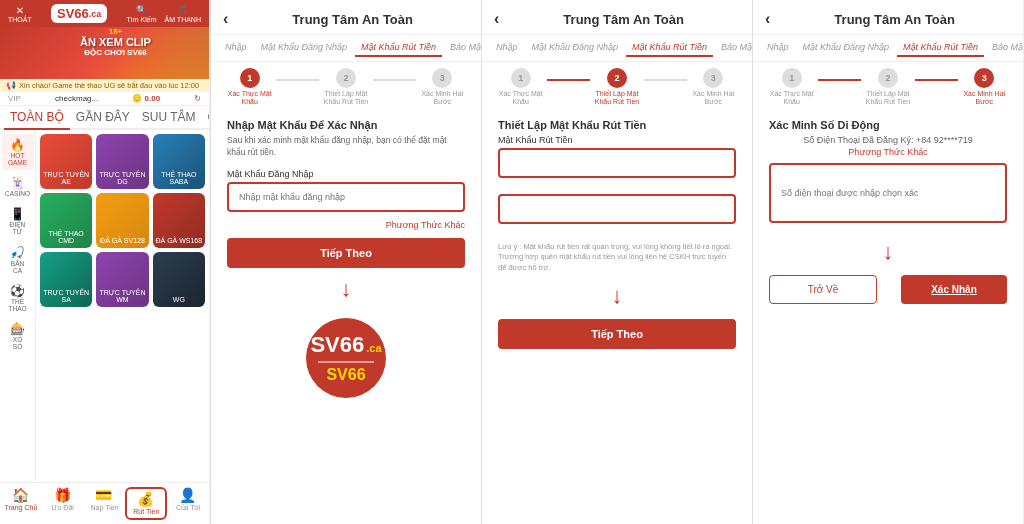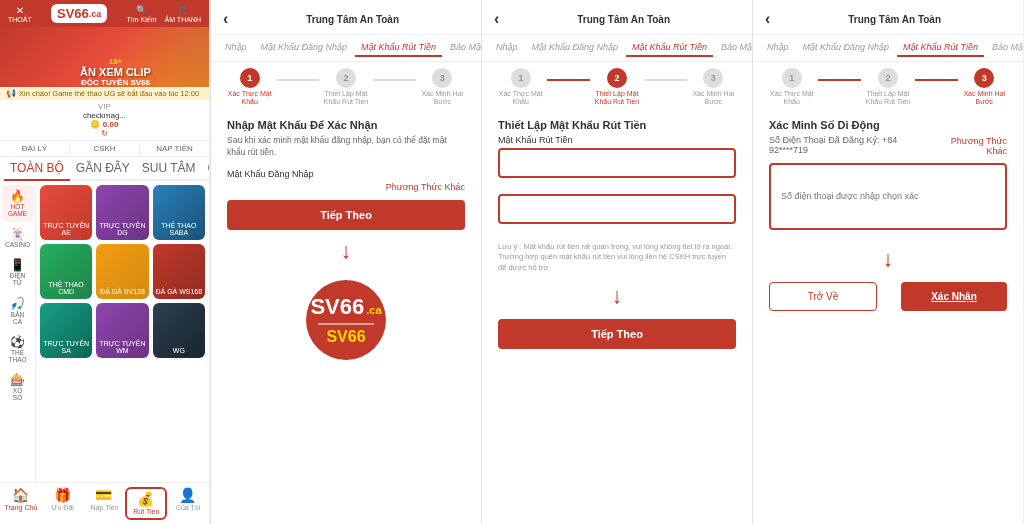--- a/index.html
+++ b/index.html
@@ -69,23 +69,23 @@
     .thoat-btn {
       font-size: 9px;
       color: #fff;
       display: flex;
       flex-direction: column;
       align-items: center;
     }
 
     .banner-area {
       background: linear-gradient(135deg, #c0392b 0%, #e74c3c 50%, #f39c12 100%);
-      height: 60px;
-      display: flex;
-      align-items: flex-end;
+      height: 52px;
+      display: flex;
+      align-items: flex-start;
       justify-content: center;
       position: relative;
       overflow: hidden;
       padding-left: 22px;
     }
 
     .banner-text {
       color: #fff;
       font-size: 11px;
       font-weight: bold;
@@ -115,21 +115,20 @@
 
     .balance-bar {
       background: #fff;
       padding: 2px 8px;
       font-size: 9px;
       color: #333;
       display: flex;
       align-items: center;
       justify-content: space-between;
       border-bottom: 1px solid #eee;
-      flex-direction: column;
     }
 
     .action-btns {
       display: flex;
       background: #fff;
       border-bottom: 1px solid #eee;
     }
 
     .action-btn {
       flex: 1;
@@ -290,21 +289,21 @@
     .modal-back-btn {
       color: #333;
       font-size: 16px;
       cursor: pointer;
       font-weight: bold;
     }
 
     .modal-title {
       flex: 1;
       text-align: center;
-      font-size: 10px;
+      font-size: 13px;
       font-weight: bold;
       color: #333;
     }
 
     .modal-tabs {
       display: flex;
       padding: 4px 8px;
       border-bottom: 1px solid #eee;
       gap: 2px;
     }
@@ -523,42 +522,37 @@
         <span>🎵</span>
         <span style="font-size:7px;color:#fff;">ÂM THANH</span>
       </div>
     </div>
   </div>
 
   <div class="banner-area">
     <div style="z-index:2;text-align:center;">
       <div style="font-size:8px;color:#ffd700;font-weight:bold;">18+</div>
       <div class="banner-text">ĂN XEM CLIP</div>
-      <div style="font-size:8px;color:#fff;font-weight:bold;">ĐỘC TUYÊN SV66</div>
+      <div style="font-size:8px;color:#fff;font-weight:bold;">ĐỘC CHƠI SV66</div>
     </div>
     <div class="banner-overlay" style="background:linear-gradient(90deg,transparent,rgba(180,80,80,0.4));"></div>
   </div>
 
   <div class="notice-bar">
     <span>📢</span>
     <span style="font-size:7.5px;">Xin chào! Game thẻ thao UG sẽ bắt đầu vào lúc 12:00</span>
   </div>
 
   <div class="balance-bar">
     <span style="font-size:8px;color:#999;">VIP</span>
     <span style="font-size:8px;color:#333;">checkmag...</span>
     <span style="font-size:8px;color:#c0392b;font-weight:bold;">🪙 <span>0.00</span></span>
     <span style="font-size:8px;cursor:pointer;color:#c0392b;">↻</span>
   </div>
 
-  <div class="action-btns">
-    <div class="action-btn">ĐẠI LÝ</div>
-    <div class="action-btn">CSKH</div>
-    <div class="action-btn">NẠP TIỀN</div>
-  </div>
 
   <div class="nav-tabs">
     <div class="nav-tab active">TOÀN BỘ</div>
     <div class="nav-tab">GẦN ĐÂY</div>
     <div class="nav-tab">SUU TÂM</div>
     <div class="nav-tab">CHƠI THỬ</div>
   </div>
 
   <div class="sidebar-content">
     <div class="sidebar-left">
@@ -681,20 +675,21 @@
       <div class="step-dot gray">3</div>
       <div class="step-text">Xác Minh Hai Bước</div>
     </div>
   </div>
 
   <div class="modal-body">
     <div class="section-title">Nhập Mật Khẩu Để Xác Nhận</div>
     <div class="section-desc">Sau khi xác minh mật khẩu đăng nhập, bạn có thể đặt mật khẩu rút tiền.</div>
 
     <span class="form-label">Mật Khẩu Đăng Nhập</span>
+    <input class="form-input highlighted" type="password" placeholder="Nhập mật khẩu đăng nhập" style="">
 
     <span class="link-text">Phương Thức Khác</span>
 
     <button class="btn-primary">Tiếp Theo</button>
 
     
     <div class="arrow-down">
       <span style="color:#c0392b;font-size:22px;">↓</span>
     </div>
 
@@ -787,26 +782,26 @@
     <div class="step-dash" style="background:#c0392b;"></div>
     <div class="step-node">
       <div class="step-dot red">3</div>
       <div class="step-text red">Xác Minh Hai Bước</div>
     </div>
   </div>
 
   <div class="modal-body">
     <div class="section-title">Xác Minh Số Di Động</div>
 
-    <div style="display:flex;justify-content:space-between;align-items:center;margin-bottom:6px;">
+    <div style="display:flex;justify-content:space-between;align-items:center;margin-bottom:6px;flex-direction:column;">
       <span class="phone-label">Số Điện Thoại Đã Đăng Ký: +84 92****719</span>
       <span class="link-text" style="margin-bottom:0;">Phương Thức Khác</span>
     </div>
 
-    <input class="form-input highlighted" type="text" style="height: 67px;" placeholder="Số điện thoại được nhập chọn xác">
+    <input class="form-input highlighted" type="text" style="height: 60px;" placeholder="Số điện thoại được nhập chọn xác">
 
     
     <div style="display:flex;justify-content:center;margin:8px 0;">
       <span style="color:#c0392b;font-size:22px;">↓</span>
     </div>
 
     <div class="two-btns">
       <button class="btn-secondary">Trở Về</button>
       <button class="btn-primary-half">Xác Nhận</button>
     </div>

